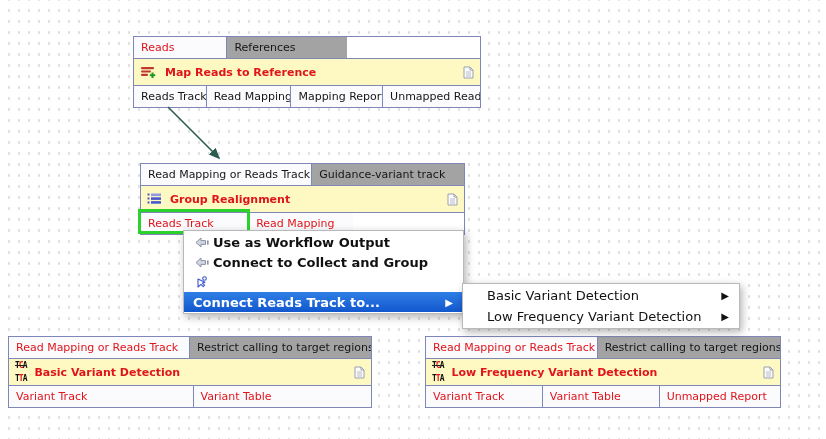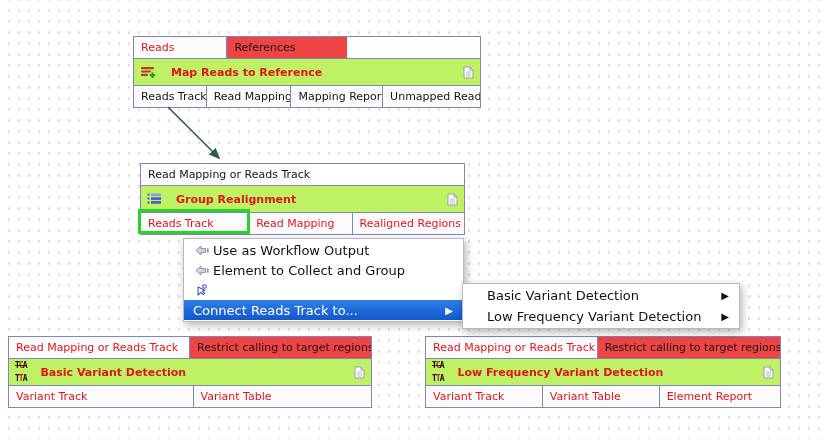--- a/index.html
+++ b/index.html
@@ -12,22 +12,22 @@
   }
   
   .node{position:absolute;border:1px solid #7f87b8;background:#fff;font-size:11px;color:#16161a;box-sizing:border-box;}
   .row{display:flex;}
   .tab{height:21px;line-height:21px;padding:0 7px;border-right:1px solid #7f87b8;
        overflow:hidden;white-space:nowrap;box-sizing:border-box;}
   .tab:last-child{border-right:none;}
   .row.inputs{border-bottom:1px solid #7f87b8;}
   .row.outputs{}
   .tab.connected{background:#fbfbfe;}
-  .tab.unconnected{background:#ef4444;}
-  .row.header{height:26px;align-items:center;background:#bef264;border-bottom:1px solid #7f87b8;padding:0 6px;gap:14px;}
+  .tab.unconnected{background:#a3a3a3;}
+  .row.header{height:26px;align-items:center;background:#fef9c3;border-bottom:1px solid #7f87b8;padding:0 6px;gap:8px;}
   .node-title{font-weight:bold;flex:1;white-space:nowrap;overflow:hidden;}
   .red{color:#e0151b;}
   .hicon{display:inline-flex;align-items:center;flex:0 0 auto;}
   
   .seq-icon{font-family:"DejaVu Sans Mono","Liberation Mono",monospace;font-weight:bold;
             font-size:8px;line-height:13px;letter-spacing:-1px;color:#111;position:relative;flex:0 0 auto;}
   .seq-icon .r{color:#e0151b;}
   .seq-icon:after{content:"";position:absolute;left:0;right:2px;top:6px;height:1px;background:#222;}
   
   .green-box{position:absolute;border:3px solid #2bd22b;box-sizing:border-box;z-index:5;background:transparent;}
@@ -92,20 +92,21 @@
       <div class="tab connected" style="width:21%">Reads Track</div>
       <div class="tab connected" style="width:24.5%">Read Mapping</div>
       <div class="tab connected" style="width:26.5%">Mapping Report</div>
       <div class="tab connected" style="width:28%">Unmapped Reads</div>
     </div>
   </div>
 
   <div class="node" style="left:140px;top:163px;width:325px;">
     <div class="row inputs">
       <div class="tab connected" style="width:53%">Read Mapping or Reads Track</div>
+      <div class="tab unconnected" style="width:47%">Guidance-variant track</div>
     </div>
     <div class="row header">
       <span class="hicon">
         <svg width="15" height="12" viewBox="0 0 15 12">
           <g fill="#4a58cf">
             <rect x="0.5" y="0.5" width="2" height="2"></rect>
               <rect x="0.5" y="4.5" width="2" height="2"></rect>
               <rect x="0.5" y="8.5" width="2" height="2"></rect>
             <rect x="4" y="0.5" width="10" height="2.6" fill="#8f9ae0"></rect>
             <rect x="4" y="4.3" width="10" height="2.6"></rect>
@@ -122,44 +123,43 @@
               <line x1="3" y1="6" x2="8" y2="6"></line>
               <line x1="3" y1="8" x2="8" y2="8"></line>
               <line x1="3" y1="10" x2="8" y2="10"></line>
             </g>
         </svg>
       </span>
     </div>
     <div class="row outputs">
       <div class="tab connected red" style="width:33.5%">Reads Track</div>
       <div class="tab connected red" style="width:32%">Read Mapping</div>
-      <div class="tab connected red" style="width:34.5%">Realigned Regions</div>
     </div>
   </div>
 
   <div class="green-box" style="left:138px;top:209px;width:112px;height:25px;"></div>
 
-  <div class="menu" style="left:183px;top:238px;width:279px;">
+  <div class="menu" style="left:183px;top:230px;width:279px;font-weight:bold;">
     <div class="menu-item">
       <span class="mi-icon">
         <svg width="14" height="11" viewBox="0 0 14 11">
           <polygon points="1,5.5 6,1 6,3.6 10.5,3.6 10.5,7.4 6,7.4 6,10" fill="#d2d6e2" stroke="#8a90a6"></polygon>
           <rect x="12" y="3.4" width="1.6" height="4.2" fill="#8a90a6"></rect>
         </svg>
       </span>
       <span class="mi-label">Use as Workflow Output</span>
     </div>
     <div class="menu-item">
       <span class="mi-icon">
         <svg width="14" height="11" viewBox="0 0 14 11">
           <polygon points="1,5.5 6,1 6,3.6 10.5,3.6 10.5,7.4 6,7.4 6,10" fill="#d2d6e2" stroke="#8a90a6"></polygon>
           <rect x="12" y="3.4" width="1.6" height="4.2" fill="#8a90a6"></rect>
         </svg>
       </span>
-      <span class="mi-label">Element to Collect and Group</span>
+      <span class="mi-label">Connect to Collect and Group</span>
     </div>
     <div class="menu-item">
       <span class="mi-icon">
         <svg width="12" height="12" viewBox="0 0 12 12">
           <circle cx="8.5" cy="2.5" r="1.8" fill="none" stroke="#3a55c8" stroke-width="1.1"></circle>
           <path d="M2,3 L2,11 L5,8.4 L7.2,10.6 L8.6,9.2 L6.4,7 L9,6.2 Z" fill="#ffffff" stroke="#3a55c8" stroke-width="1.1" stroke-linejoin="round"></path>
         </svg>
       </span>
     </div>
     <div class="menu-item highlighted">
@@ -221,17 +221,17 @@
               <line x1="3" y1="6" x2="8" y2="6"></line>
               <line x1="3" y1="8" x2="8" y2="8"></line>
               <line x1="3" y1="10" x2="8" y2="10"></line>
             </g>
         </svg>
       </span>
     </div>
     <div class="row outputs">
       <div class="tab connected red" style="width:33%">Variant Track</div>
       <div class="tab connected red" style="width:33%">Variant Table</div>
-      <div class="tab connected red" style="width:34%">Element Report</div>
+      <div class="tab connected red" style="width:34%">Unmapped Report</div>
     </div>
   </div>
 
 </div>
 
 </body></html>

